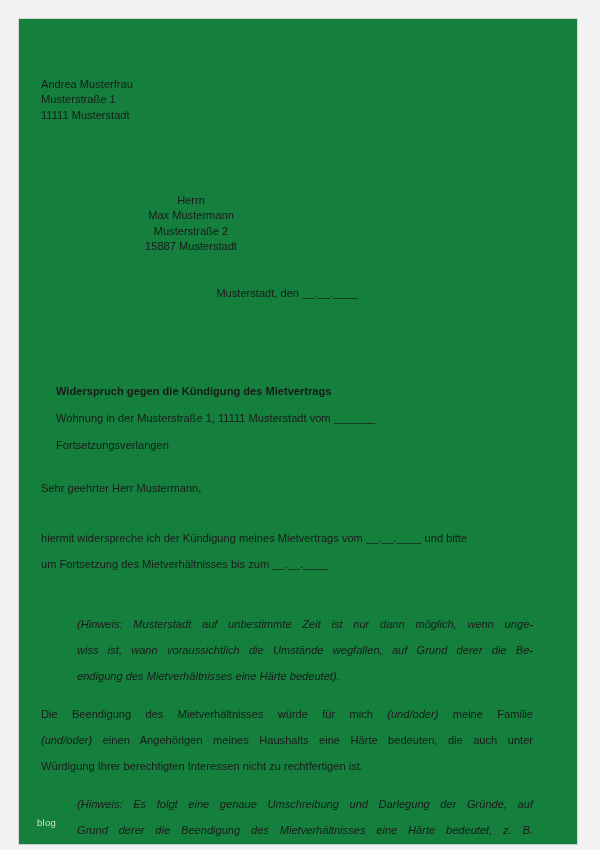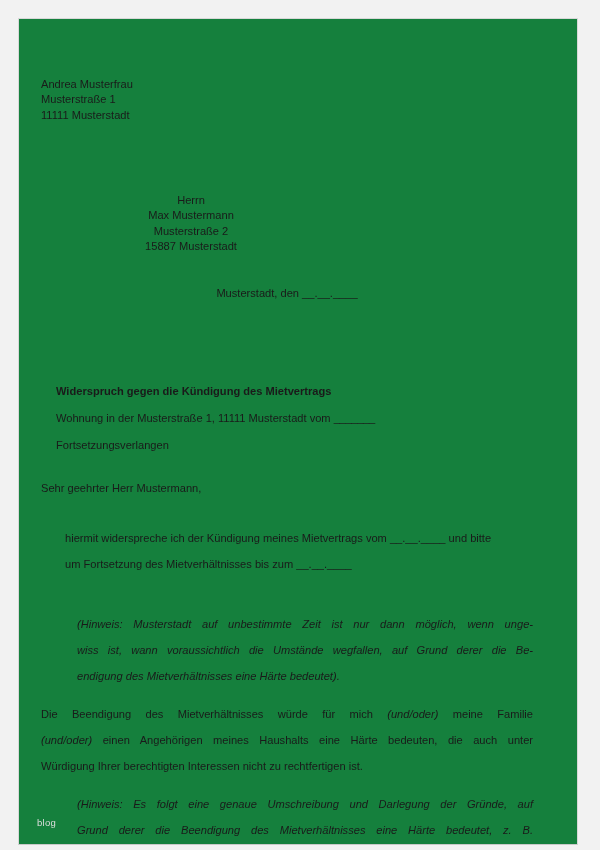--- a/index.html
+++ b/index.html
@@ -111,21 +111,20 @@
   .para1 {
     position: absolute;
     top: 506px;
     left: 0;
     width: 492px;
     line-height: 26px;
   }
   .para1 .ln {
     display: block;
     white-space: nowrap;
-    margin-left: 24px;
   }
 
   .note1 {
     position: absolute;
     top: 592px;
     left: 36px;
     width: 456px;
     font-style: italic;
     line-height: 26px;
     text-align: justify;

